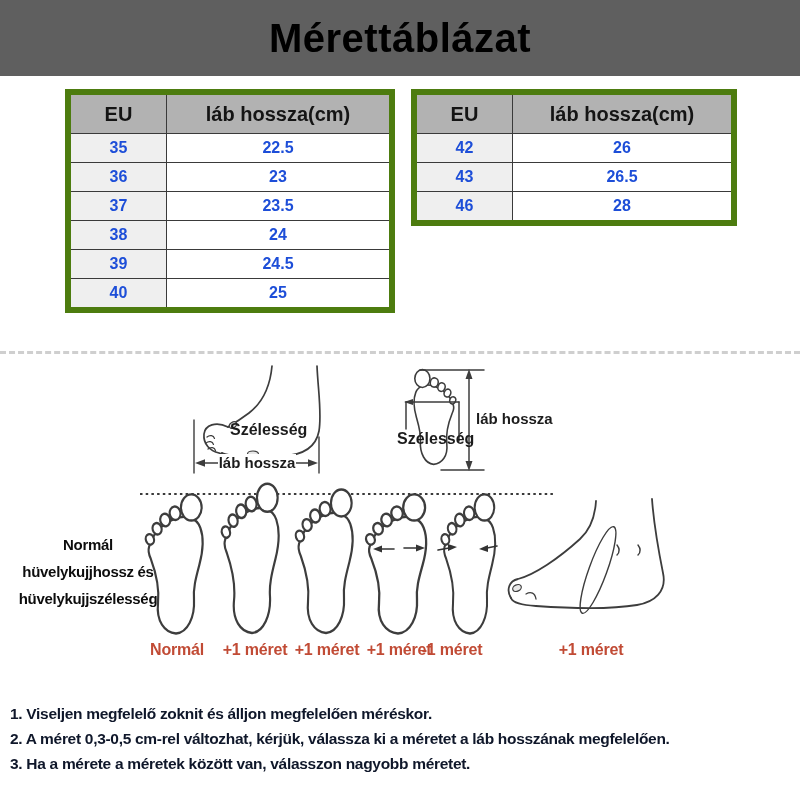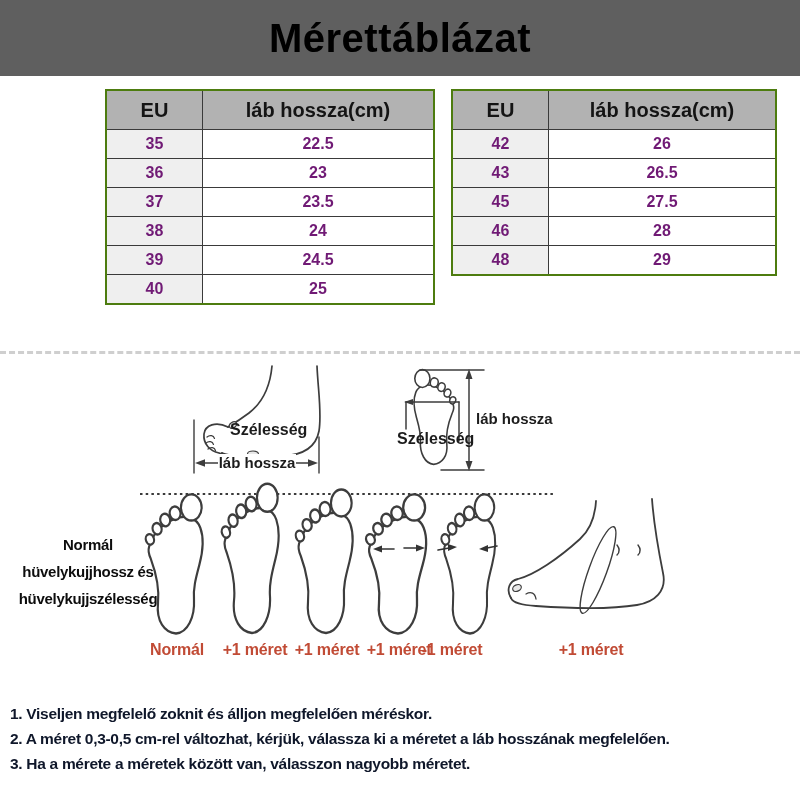--- a/index.html
+++ b/index.html
@@ -6,26 +6,26 @@
   body { font-family:"Liberation Sans", sans-serif; }
   .page { position:relative; width:800px; height:800px; background:#ffffff; overflow:hidden; color:#111; }
 
   
   .banner { position:absolute; left:0; top:0; width:800px; height:76px; background:#5f5f5f;
             display:flex; align-items:center; justify-content:center; }
   .banner h1 { margin:0; font-size:40px; font-weight:bold; color:#000; letter-spacing:.5px; }
 
   
   table.size-table { position:absolute; top:89px; border-collapse:collapse; table-layout:fixed;
-                     border:2px solid #4d7c0f;margin-left:40px; }
+                     border:6px solid #4d7c0f; }
   #table-left  { left:65px;  width:330px; }
   #table-right { left:411px; width:326px; }
   .size-table th, .size-table td { border:1px solid #3a3a3a; text-align:center; padding:0; }
   .size-table th { height:38px; background:#b2b2b2; font-size:20px; font-weight:bold; color:#141414; }
-  .size-table td { height:28px; background:#fff; font-size:16px; font-weight:bold; color:#701a75; }
+  .size-table td { height:28px; background:#fff; font-size:16px; font-weight:bold; color:#1d4ed8; }
   .size-table .eu-col { width:95px; }
   .size-table td.eu-col { background:#efefef; }
 
   
   .divider { position:absolute; left:0; top:351px; width:800px; height:0; border-top:3px dashed #cfcfcf; }
 
   
   .fig { position:absolute; left:0; top:355px; width:800px; height:330px; }
 
   
@@ -101,30 +101,22 @@
     <tbody>
       <tr>
           <td class="eu-col">42</td>
           <td>26</td>
         </tr>
       <tr>
           <td class="eu-col">43</td>
           <td>26.5</td>
         </tr>
       <tr>
-          <td class="eu-col">45</td>
-          <td>27.5</td>
-        </tr>
-      <tr>
           <td class="eu-col">46</td>
           <td>28</td>
-        </tr>
-      <tr>
-          <td class="eu-col">48</td>
-          <td>29</td>
         </tr>
     </tbody>
   </table>
 
   <div class="divider"></div>
 
   <svg class="fig" viewBox="0 355 800 330" width="800" height="330" xmlns="http://www.w3.org/2000/svg">
     <defs>
       <g id="footG" fill="#ffffff" stroke="#3d3d3d" stroke-width="2.4" stroke-linecap="round">
         <path d="M 10,60 C 14,45 26,35 38,31 C 52,26 63,30 67,40 C 71,50 70,64 66,78 C 62,92 59,102 60,114 C 61,132 53,148 40,149 C 27,148 18,136 20,118 C 22,100 16,82 12,72 C 9,66 9,63 10,60 Z"></path>

